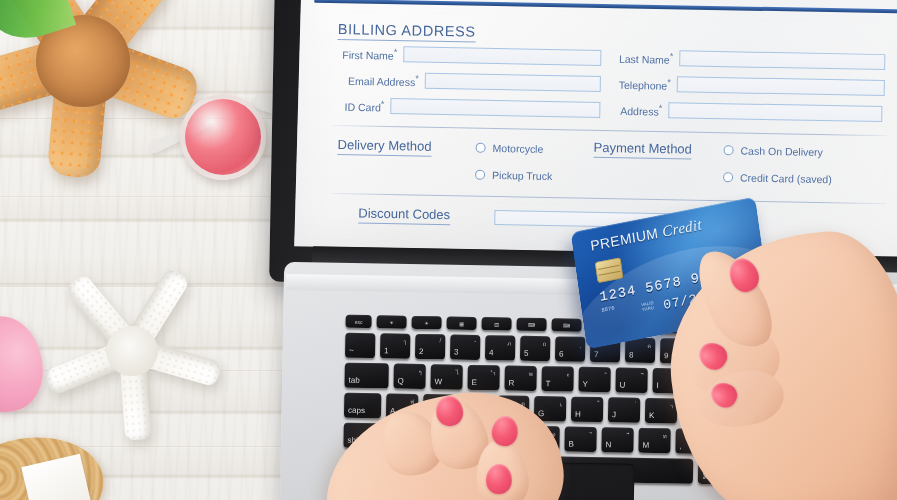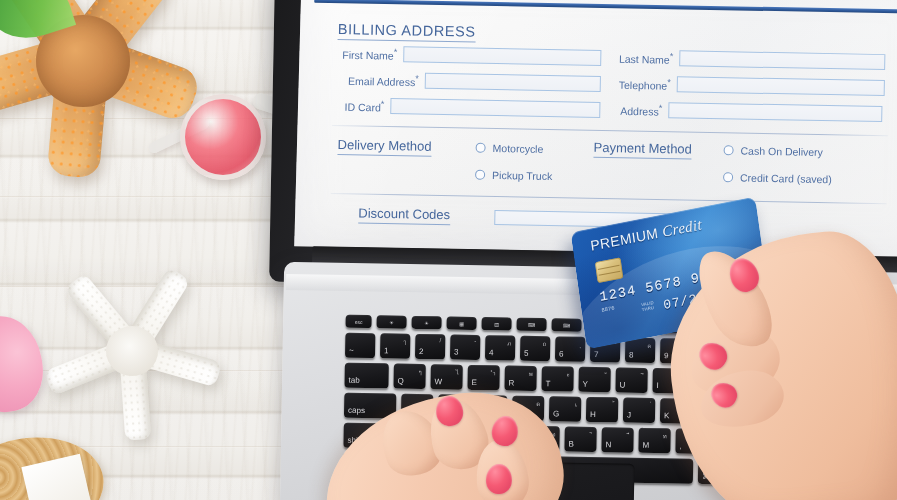--- a/index.html
+++ b/index.html
@@ -657,21 +657,21 @@
       <div class="key std" style="width:32px">
           <span class="main">]</span>
           <span class="thai">ล</span>
         </div>
       <div class="key std" style="width:36px">
           <span class="main">\</span>
         </div>
     </div>
 
     <div class="krow" style="top:78px; left:14px">
-      <div class="key std" style="width:52px">
+      <div class="key std" style="width:37px">
           <span class="main">caps</span>
         </div>
       <div class="key std" style="width:32px">
           <span class="main">A</span>
           <span class="thai">ฟ</span>
         </div>
       <div class="key std" style="width:32px">
           <span class="main">S</span>
           <span class="thai">ห</span>
         </div>

